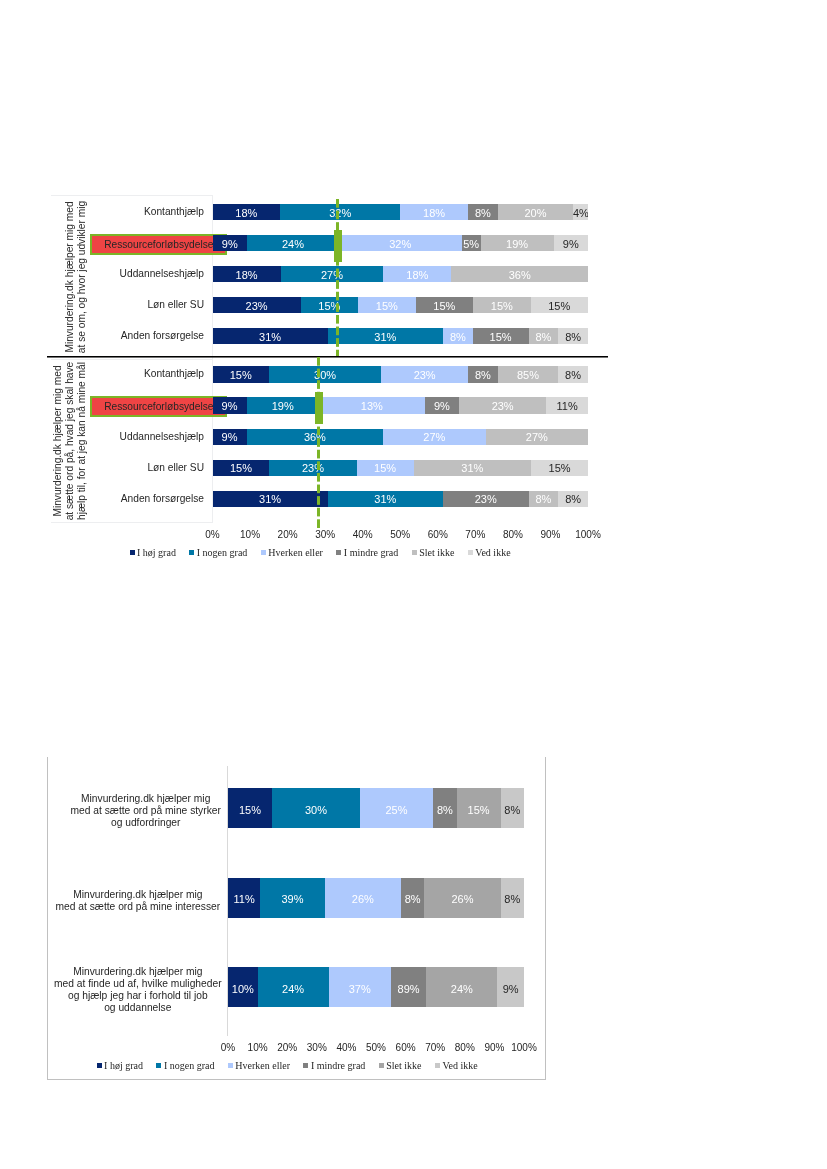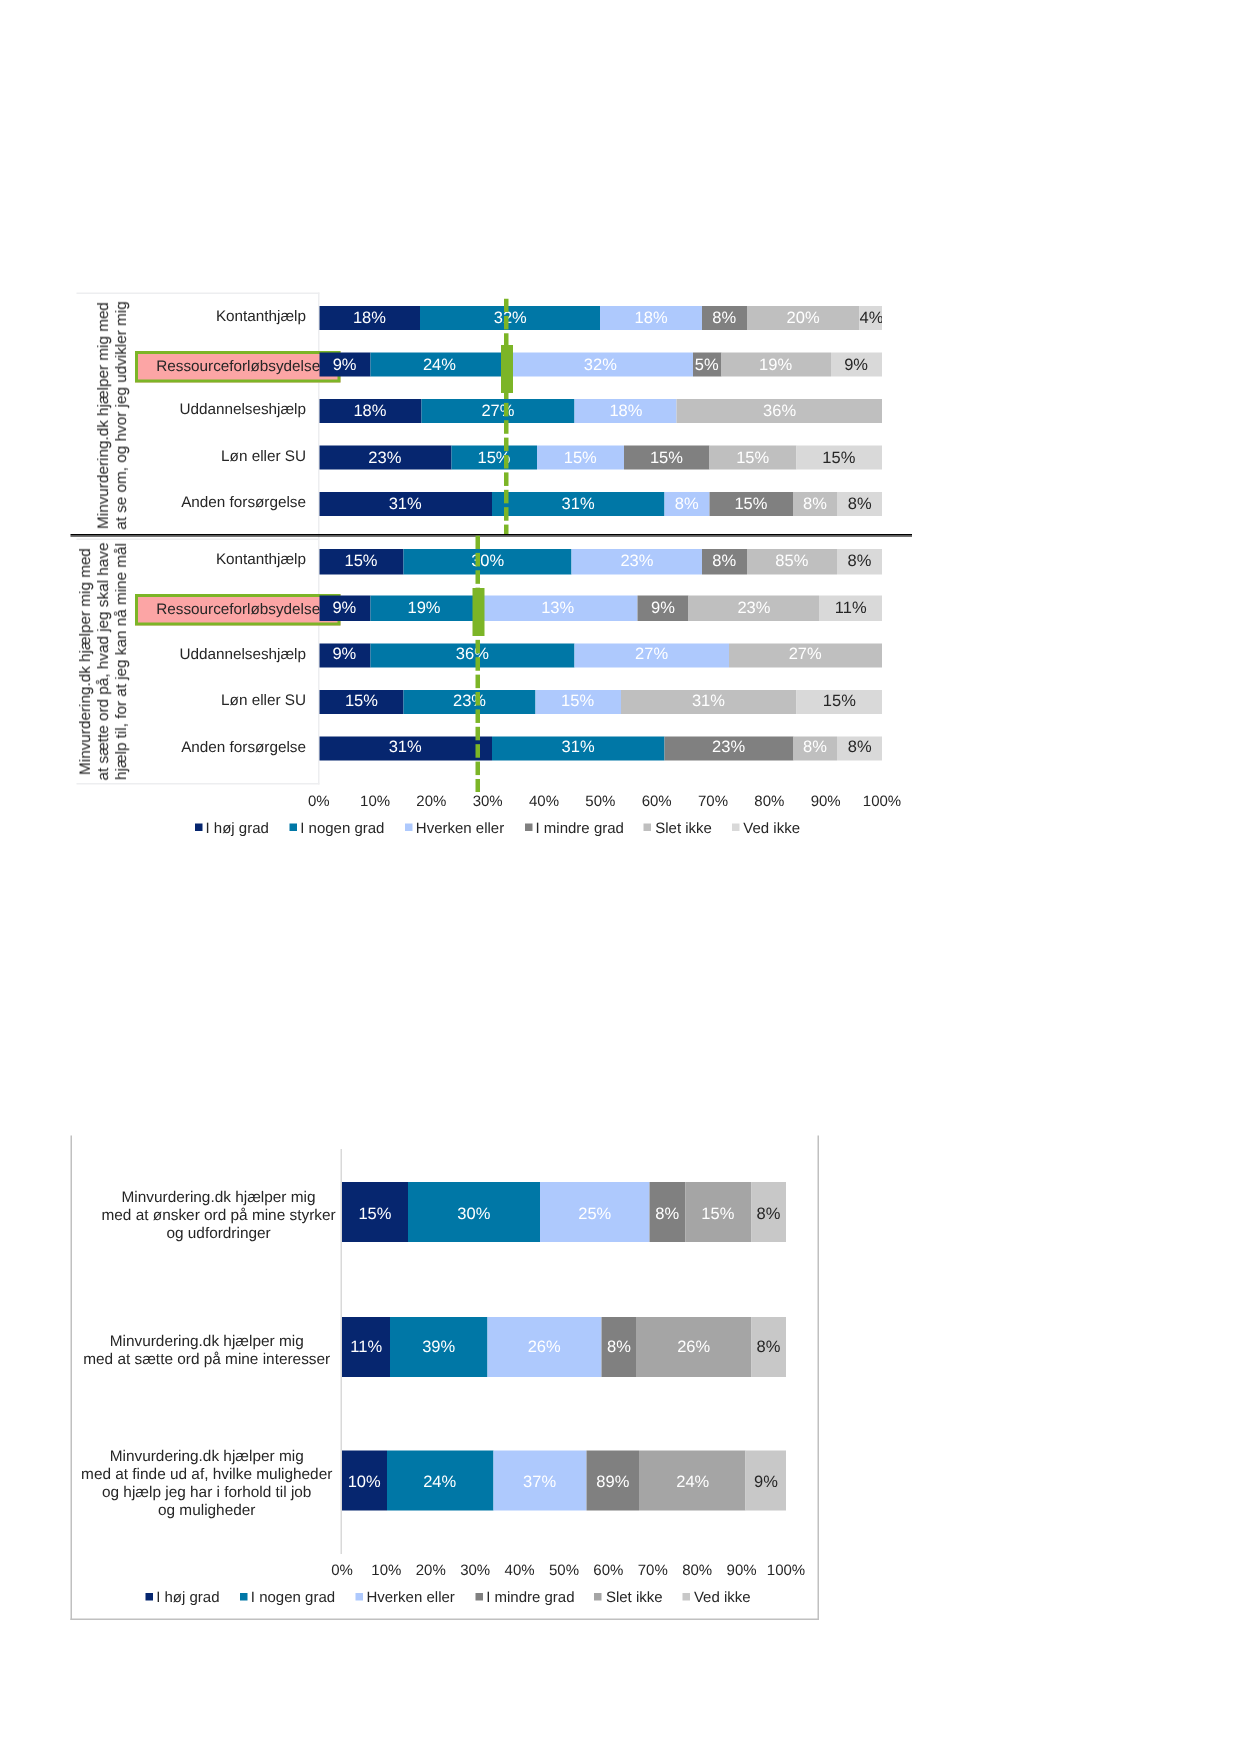--- a/index.html
+++ b/index.html
@@ -13,21 +13,21 @@
           border:1px solid #c0c0c0;border-top:none;box-sizing:border-box;background:#fff;}
 
   .c1-hline{position:absolute;height:1px;background:#edeef0;}
   .c1-vline{position:absolute;width:1px;background:#edeef0;}
   .c1-sep{position:absolute;height:1px;background:#000;box-shadow:0 1px 0 0 rgba(0,0,0,0.55);}
   .c2-vline{position:absolute;width:1px;background:#d9d9d9;}
 
   .cat-label{position:absolute;width:148px;height:16px;line-height:16px;
              font-size:10.2px;color:#262626;text-align:right;white-space:nowrap;}
   .cat-label.boxed{width:137px;height:21px;line-height:17px;text-align:center;
-                   border:2.6px solid #7cb527;background:#fca5a5;box-sizing:border-box;}
+                   border:2.6px solid #7cb527;background:#ef4444;box-sizing:border-box;}
 
   .panel-title{position:absolute;font-size:10.2px;color:#262626;white-space:nowrap;
                text-align:center;line-height:12px;
                transform-origin:0 0;transform:rotate(-90deg) translateZ(0);
                backface-visibility:hidden;}
 
   .bar{position:absolute;}
   .seg{position:absolute;top:0;height:100%;overflow:hidden;}
   .seglab{position:absolute;left:0;right:0;top:calc(50% + 0.5px);
           transform:translateY(-50%);
@@ -37,21 +37,21 @@
   .target-line{position:absolute;width:3px;
     background-image:linear-gradient(to bottom,#7cb527 0,#7cb527 9px,transparent 9px,transparent 11.6px);
     background-size:3px 11.6px;background-repeat:repeat-y;}
   .target-block{position:absolute;width:8px;background:#7cb527;}
 
   .tick{position:absolute;width:40px;text-align:center;font-size:10px;color:#262626;
         line-height:10px;white-space:nowrap;}
   .c2-tick{position:absolute;width:40px;text-align:center;font-size:10px;color:#262626;
            line-height:10px;white-space:nowrap;}
 
-  .legend{position:absolute;white-space:nowrap;line-height:10px;}
+  .legend{position:absolute;white-space:nowrap;line-height:10px;font-family:Liberation Serif, serif;}
   .legend-item{display:inline-block;font-size:10px;color:#262626;line-height:10px;
                margin-right:13.4px;}
   .legend-item:last-child{margin-right:0;}
   .legend-swatch{display:inline-block;width:5px;height:5px;margin-right:2.5px;
                  position:relative;top:-1px;}
 
   .c2-cat{position:absolute;font-size:10.25px;color:#262626;text-align:center;
           line-height:11.9px;}
 </style>
 </head>
@@ -270,21 +270,21 @@
   <div class="tick" style="left:417.80px;top:529.5px;"><span>60%</span></div>
   <div class="tick" style="left:455.35px;top:529.5px;"><span>70%</span></div>
   <div class="tick" style="left:492.90px;top:529.5px;"><span>80%</span></div>
   <div class="tick" style="left:530.45px;top:529.5px;"><span>90%</span></div>
   <div class="tick" style="left:568.00px;top:529.5px;"><span>100%</span></div>
   <div class="legend" style="left:129.5px;top:546px;"><span class="legend-item"><span class="legend-swatch" style="background:#06266f;"></span><span>I høj grad</span></span><span class="legend-item"><span class="legend-swatch" style="background:#0077a6;"></span><span>I nogen grad</span></span><span class="legend-item"><span class="legend-swatch" style="background:#aec9fd;"></span><span>Hverken eller</span></span><span class="legend-item"><span class="legend-swatch" style="background:#808080;"></span><span>I mindre grad</span></span><span class="legend-item"><span class="legend-swatch" style="background:#bfbfbf;"></span><span>Slet ikke</span></span><span class="legend-item"><span class="legend-swatch" style="background:#d9d9d9;"></span><span>Ved ikke</span></span></div>
 </div>
 
 <div id="chart2">
   <div class="c2-vline" style="left:179px;top:9px;height:270px;"></div>
-  <div class="c2-cat" style="left:-12.30px;top:36.15px;width:220px;"><span>Minvurdering.dk hjælper mig</span><br><span>med at ønsker ord på mine styrker</span><br><span>og udfordringer</span></div>
+  <div class="c2-cat" style="left:-12.30px;top:36.15px;width:220px;"><span>Minvurdering.dk hjælper mig</span><br><span>med at sætte ord på mine styrker</span><br><span>og udfordringer</span></div>
   <div class="bar" style="left:180px;top:31px;width:296px;height:40px;">
     <div class="seg" style="left:0.00px;width:43.96px;background:#06266f;">
         <span class="seglab" style="color:#ffffff;">15%</span>
       </div>
     <div class="seg" style="left:43.96px;width:87.92px;background:#0077a6;">
         <span class="seglab" style="color:#ffffff;">30%</span>
       </div>
     <div class="seg" style="left:131.88px;width:73.27px;background:#aec9fd;">
         <span class="seglab" style="color:#ffffff;">25%</span>
       </div>
@@ -312,21 +312,21 @@
     <div class="seg" style="left:172.91px;width:23.45px;background:#808080;">
         <span class="seglab" style="color:#ffffff;">8%</span>
       </div>
     <div class="seg" style="left:196.36px;width:76.20px;background:#a5a5a5;">
         <span class="seglab" style="color:#ffffff;">26%</span>
       </div>
     <div class="seg" style="left:272.55px;width:23.45px;background:#c8c8c8;">
         <span class="seglab" style="color:#262626;">8%</span>
       </div>
   </div>
-  <div class="c2-cat" style="left:-20.20px;top:209.20px;width:220px;"><span>Minvurdering.dk hjælper mig</span><br><span>med at finde ud af, hvilke muligheder</span><br><span>og hjælp jeg har i forhold til job</span><br><span>og muligheder</span></div>
+  <div class="c2-cat" style="left:-20.20px;top:209.20px;width:220px;"><span>Minvurdering.dk hjælper mig</span><br><span>med at finde ud af, hvilke muligheder</span><br><span>og hjælp jeg har i forhold til job</span><br><span>og uddannelse</span></div>
   <div class="bar" style="left:180px;top:210px;width:296px;height:40px;">
     <div class="seg" style="left:0.00px;width:29.60px;background:#06266f;">
         <span class="seglab" style="color:#ffffff;">10%</span>
       </div>
     <div class="seg" style="left:29.60px;width:71.04px;background:#0077a6;">
         <span class="seglab" style="color:#ffffff;">24%</span>
       </div>
     <div class="seg" style="left:100.64px;width:62.16px;background:#aec9fd;">
         <span class="seglab" style="color:#ffffff;">37%</span>
       </div>

